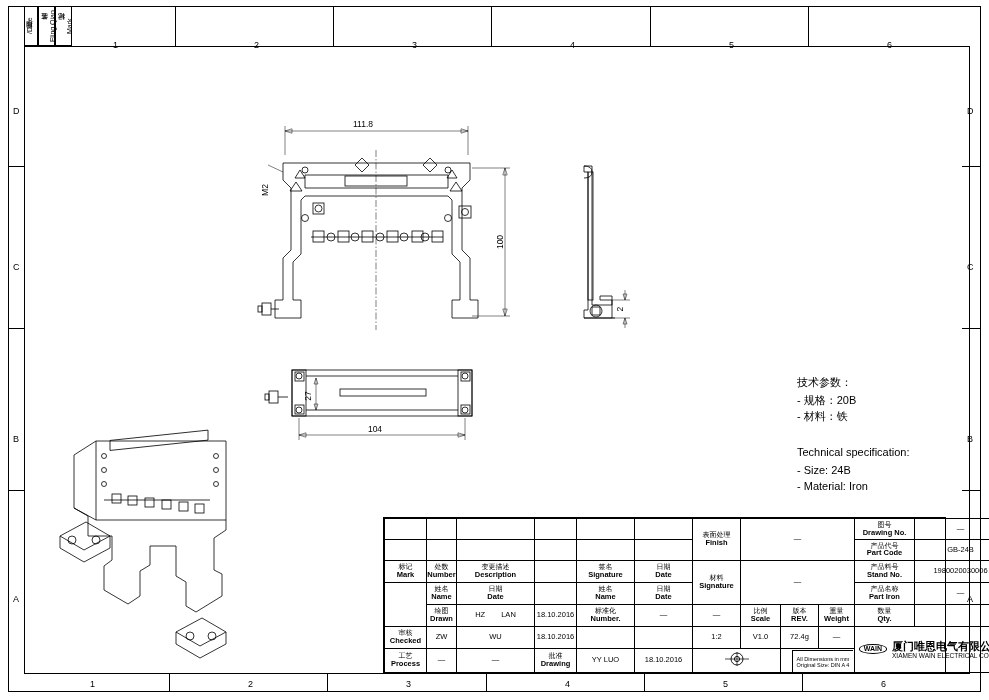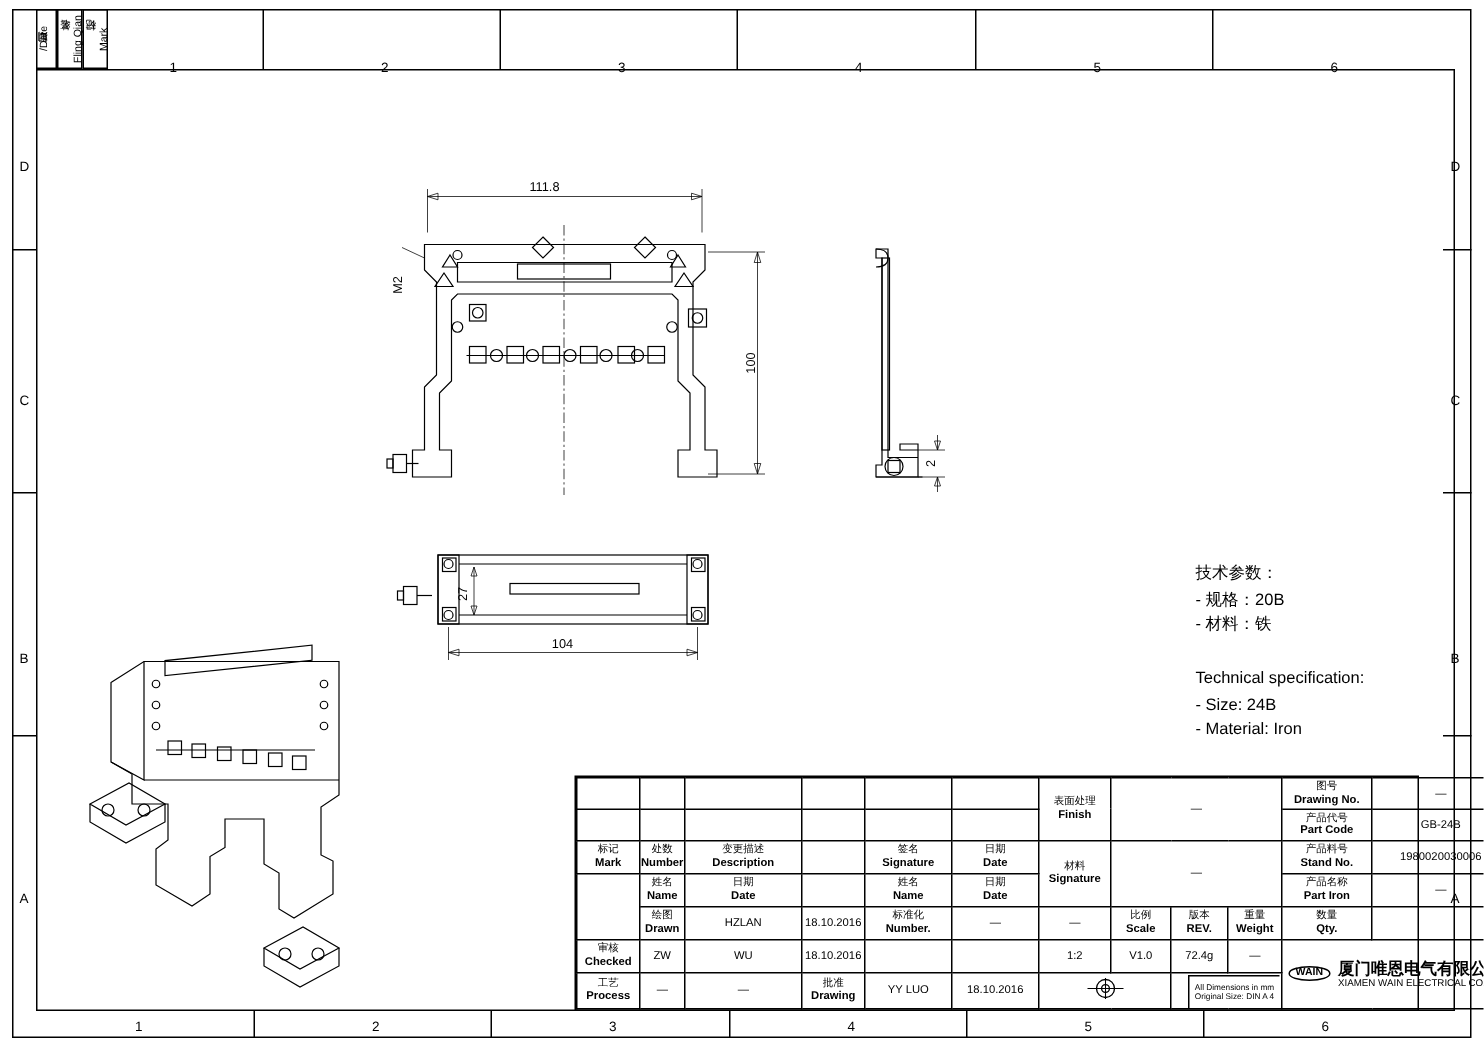--- a/index.html
+++ b/index.html
@@ -383,21 +383,21 @@
         </td>
         <td>—</td>
       </tr>
 
       <tr style="height:19px;">
         <td>
           <span class="cn">绘图</span>
           <span class="en">Drawn</span>
         </td>
         <td>
-          <span style="display:inline-block;padding-right:0">HZ</span><span>LAN</span>
+          <span style="display:inline-block;padding-right:16px">HZ</span><span>LAN</span>
         </td>
         <td>18.10.2016</td>
         <td>
           <span class="cn">标准化</span>
           <span class="en">Number.</span>
         </td>
         <td>—</td>
         <td>—</td>
         <td>
           <span class="cn">比例</span>

